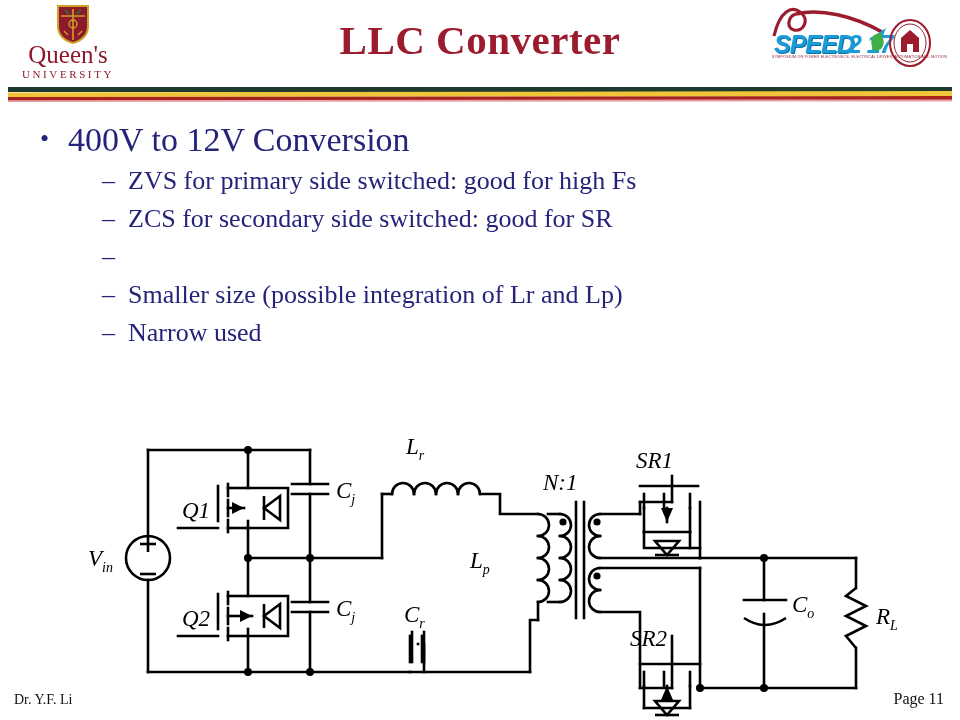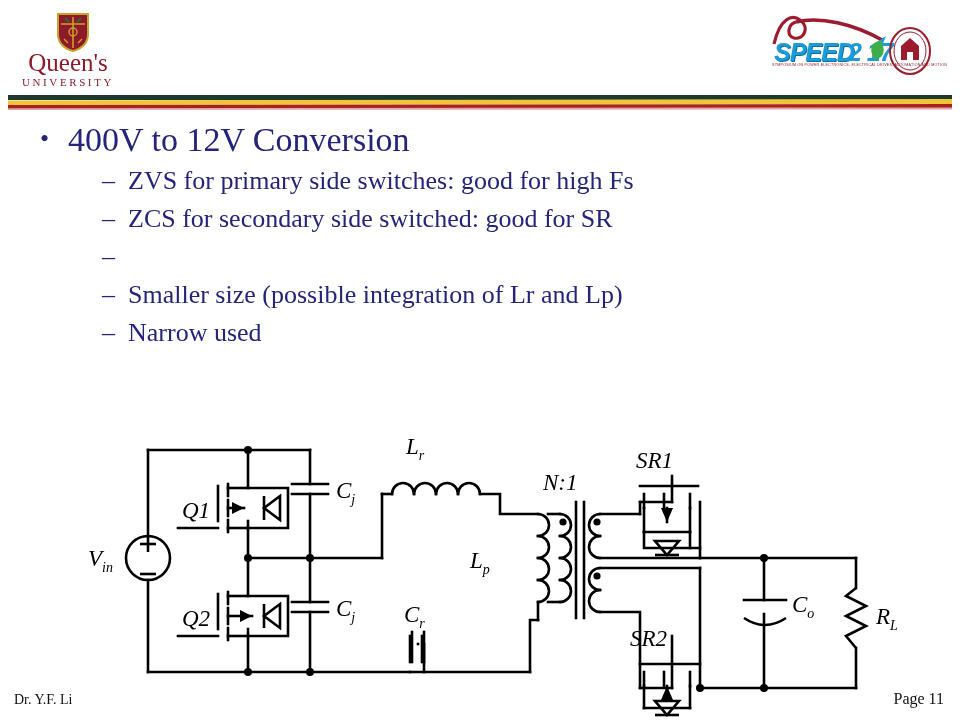--- a/index.html
+++ b/index.html
@@ -4,21 +4,21 @@
 <style>
   html,body{margin:0;padding:0;}
   body{
     width:960px;height:720px;overflow:hidden;background:#ffffff;
     font-family:"Liberation Serif","DejaVu Serif",serif;
     position:relative;
   }
   .slide{position:absolute;inset:0;background:#fff;}
 
   
-  .header{position:absolute;left:0;top:8px;width:812px;height:96px;}
+  .header{position:absolute;left:0;top:0;width:812px;height:96px;}
   .title{
     position:absolute;left:0;top:16px;width:960px;text-align:center;
     font-size:41px;font-weight:bold;color:#9B1C2E;letter-spacing:.5px;
     font-family:"Liberation Serif","DejaVu Serif",serif;
   }
 
   
   .qlogo{position:absolute;left:12px;top:2px;width:110px;height:86px;}
   .shield{position:absolute;left:44px;top:2px;width:34px;height:40px;}
   .qword{
@@ -99,20 +99,21 @@
         <path d="M2 2 H32 V22 C32 32 24 37 17 39 C10 37 2 32 2 22 Z" fill="#8C1A2B" stroke="#C9A227" stroke-width="2"></path>
         <path d="M17 5 L17 36 M5 12 L29 12" stroke="#C9A227" stroke-width="1.6"></path>
         <circle cx="17" cy="20" r="4" fill="none" stroke="#C9A227" stroke-width="1.4"></circle>
         <path d="M9 6 L13 10 M25 6 L21 10" stroke="#2E6B34" stroke-width="2"></path>
         <path d="M8 27 L12 31 M26 27 L22 31" stroke="#C9A227" stroke-width="1.4"></path>
       </svg>
       <div class="qword">Queen's</div>
       <div class="quni">UNIVERSITY</div>
     </div>
 
+    <div class="title">LLC Converter</div>
 
     <div class="speedlogo">
       <svg class="sp-swoosh" viewBox="0 0 120 36">
         <path d="M4 30 C10 4 22 0 30 6 C40 13 34 26 24 24 C16 22 18 10 26 8" fill="none" stroke="#9B1C2E" stroke-width="3.2"></path>
         <path d="M26 8 C50 2 84 10 112 26" fill="none" stroke="#9B1C2E" stroke-width="3.6"></path>
         <path d="M104 30 L116 22 L112 32 Z" fill="#1B9BD7"></path>
       </svg>
       <div class="sp-word">SPEED</div>
       <div class="sp-year">2 17</div>
       <div class="sp-leaf"></div>
@@ -134,21 +135,21 @@
     </svg>
   </div>
 
   <div class="bullets">
     <div class="b1">
       <span class="dot">•</span>
       <span>400V to 12V Conversion</span>
     </div>
     <div class="b2">
       <span class="dash">–</span>
-      <span>ZVS for primary side switches:  good for high Fs</span>
+      <span>ZVS for primary side switched:  good for high Fs</span>
     </div>
     <div class="b2">
       <span class="dash">–</span>
       <span>ZCS for secondary side switched:  good for SR</span>
     </div>
     <div class="b2">
       <span class="dash">–</span>
     </div>
     <div class="b2">
       <span class="dash">–</span>

